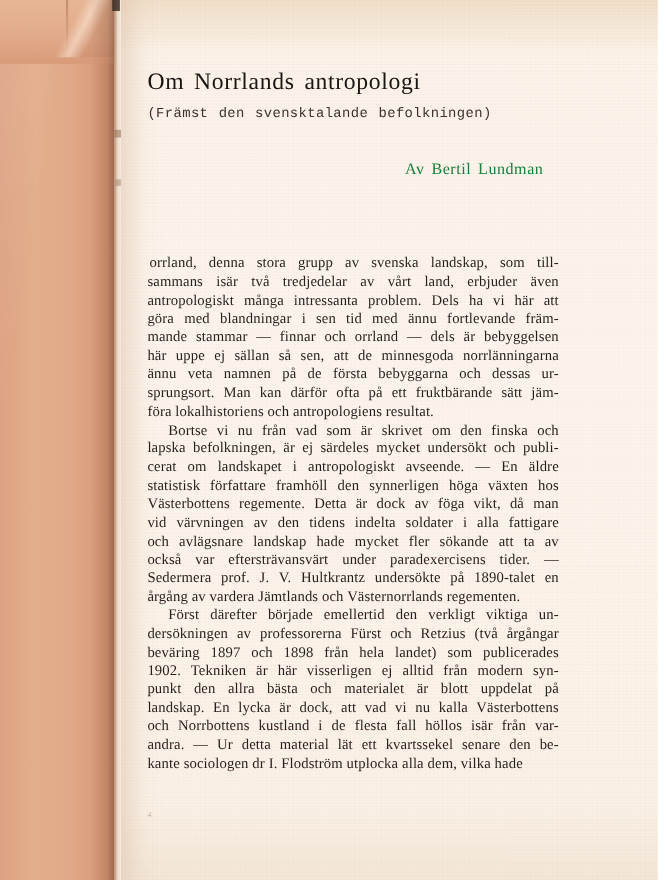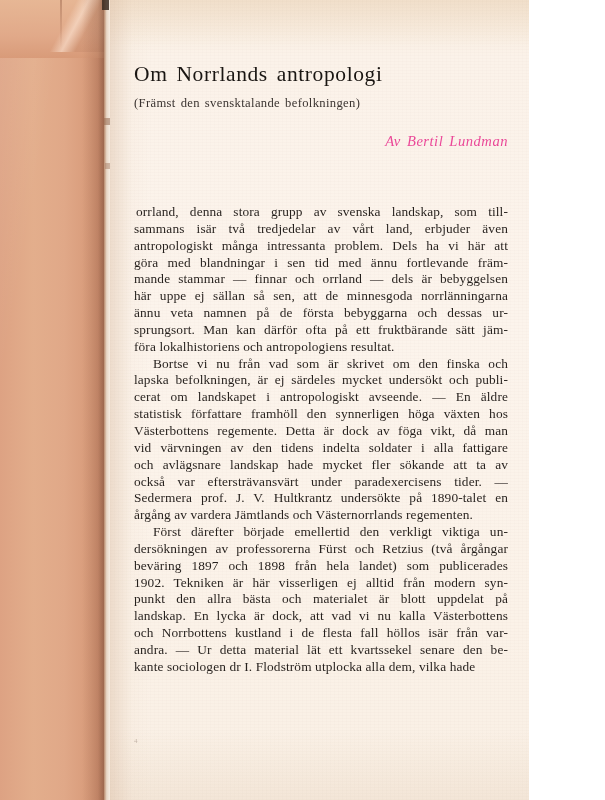--- a/index.html
+++ b/index.html
@@ -2,21 +2,21 @@
 <html><head>
 <meta charset="utf-8">
 <style>
   html, body {
     margin: 0;
     padding: 0;
     background: #ffffff;
   }
   #page {
     position: relative;
-    width: 529px;
+    width: 598px;
     height: 800px;
     overflow: hidden;
     font-family: "Liberation Serif", "DejaVu Serif", serif;
   }
 
   
   .cover-board {
     position: absolute;
     left: 0; top: 0;
     width: 104px; height: 800px;
@@ -121,30 +121,30 @@
     word-spacing: 3px;
     color: #191512;
   }
   .doc-subtitle {
     margin: 0;
     padding-top: 9px;
     font-size: 12.6px;
     letter-spacing: .35px;
     word-spacing: 1.5px;
     color: #3a3330;
+    font-family: Liberation Mono, monospace;
   }
   .doc-byline {
-    margin: 0;
+    margin: 14px;
     padding-top: 22px;
     text-align: right;
-    font-style: italic;
     font-size: 14.6px;
     letter-spacing: .5px;
     word-spacing: 2px;
-    color: #ec4899;
+    color: #15803d;
   }
 
   .body-block {
     padding-top: 54px;
   }
   .para {
     margin: 0;
     font-size: 13.35px;
     line-height: 16.85px;
     text-align: justify;

